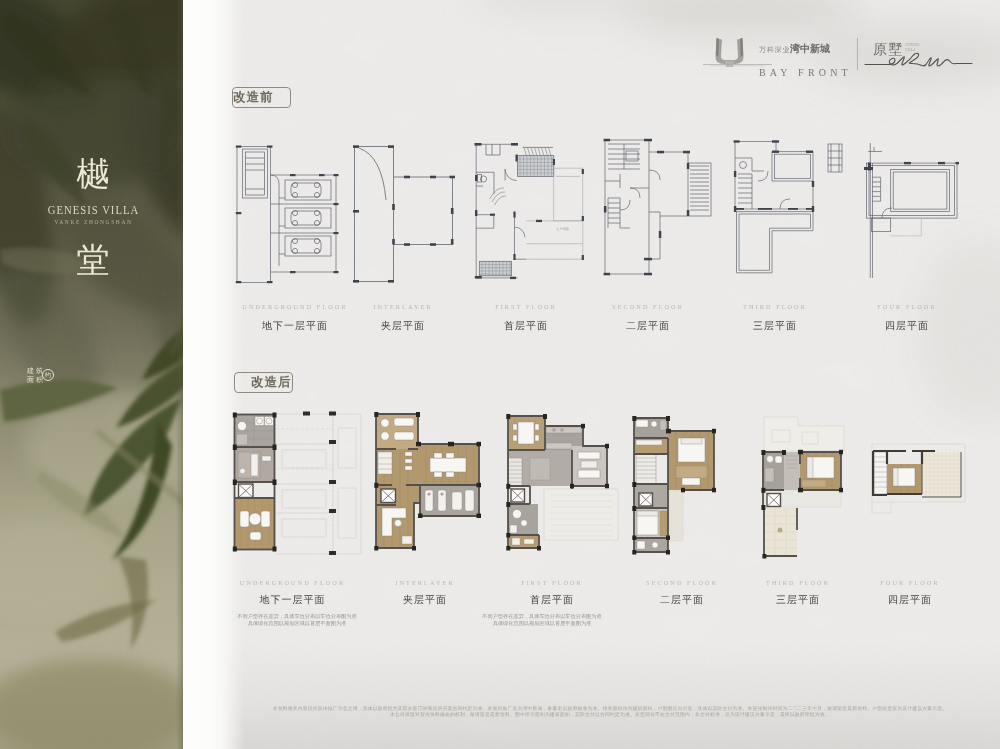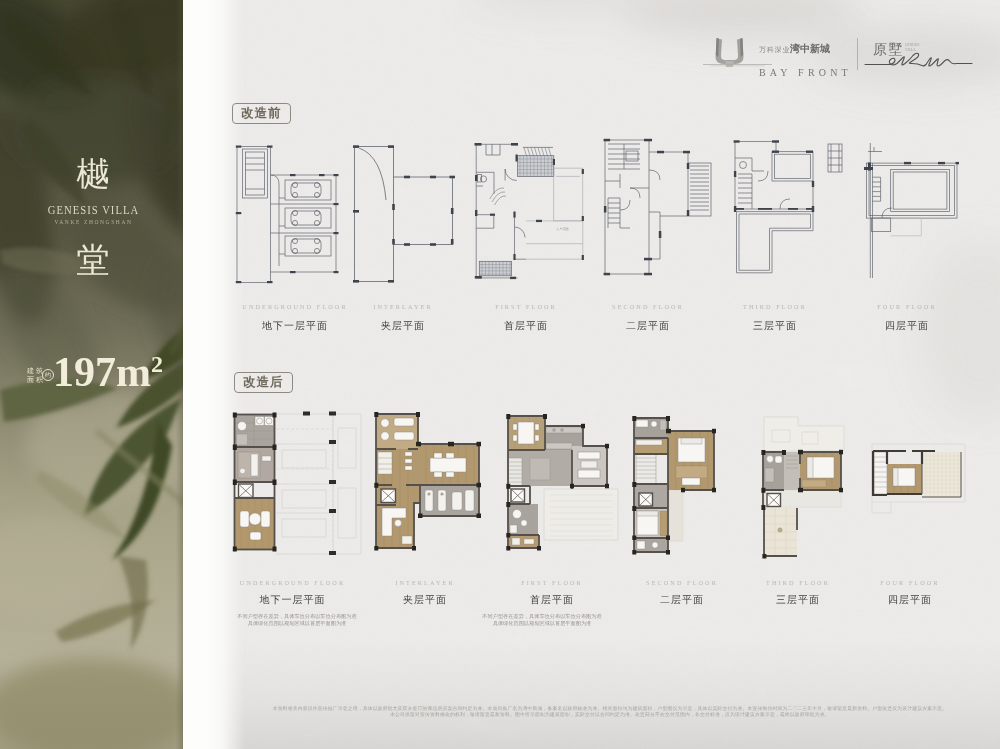--- a/index.html
+++ b/index.html
@@ -95,21 +95,20 @@
 
   <div class="abs lblc" style="left:18px;top:219px;width:151px;color:#b4b098;font-size:5.5px;letter-spacing:1.6px;">VANKE ZHONGSHAN</div>
 
   <div class="abs" style="left:53px;top:238px;width:80px;height:40px;color:#ece8d4;font-size:33px;text-align:center;">堂</div>
 
   <div class="abs" style="left:26px;top:367px;width:9px;color:#e8e4ce;font-size:7px;line-height:8.5px;text-align:center;">建<br>面</div>
   <div class="abs" style="left:35px;top:367px;width:9px;color:#e8e4ce;font-size:7px;line-height:8.5px;text-align:center;">筑<br>积</div>
 
   <div class="abs" style="left:42px;top:369px;width:10px;height:10px;border:0.7px solid #e8e4ce;border-radius:50%;color:#e8e4ce;font-size:6px;line-height:10px;text-align:center;">约</div>
 
-  <div class="abs" style="left:53px;top:348px;width:120px;color:#f1edda;font-size:42px;font-weight:bold;letter-spacing:0px;">197m<span style="font-size:24px;vertical-align:14px;">2</span></div>
 
   <svg class="abs" style="left:700px;top:34px" width="75" height="36" viewBox="0 0 75 36">
     <path d="M 16.5 4 L 21.5 5.5 L 20.5 22 Q 20.5 26.5 25.5 26.5 L 33.5 26.5 Q 38.5 26.5 38.5 22 L 37.5 5.5 L 42.5 4 L 43.5 23 Q 43.5 30 35 30 L 24 30 Q 15.5 30 15.5 23 Z" fill="#a3a39e"></path>
     <path d="M 16.5 4 L 19 4.8 L 18.3 23 L 15.8 21 Z" fill="#83837e"></path>
     <path d="M 40 4.8 L 42.5 4 L 43.2 21 L 40.7 23 Z" fill="#83837e"></path>
     <path d="M 21.5 5.5 L 20.5 22 Q 20.5 26.5 25.5 26.5 L 33.5 26.5 Q 38.5 26.5 38.5 22 L 37.5 5.5" fill="none" stroke="#8c8c87" stroke-width="0.6"></path>
     <path d="M 25 27 L 34 27 L 33 33 L 26 33 Z" fill="#b5b5b0"></path>
     <path d="M 3 30.5 L 72 30.5" stroke="#a8a8a3" stroke-width="0.7" fill="none"></path>
     <path d="M 10 31.8 L 65 31.8" stroke="#c0c0bb" stroke-width="0.5" fill="none"></path>
   </svg>
@@ -123,23 +122,23 @@
   <div class="abs" style="left:857px;top:38px;width:1px;height:32px;background:#b3b2ae;"></div>
 
   <div class="abs" style="left:873px;top:41px;width:40px;color:#6e6c66;font-size:14px;letter-spacing:1.5px;">原墅</div>
 
   <div class="abs" style="left:905px;top:43px;width:30px;color:#a2a09a;font-size:3.5px;line-height:4.5px;">GENESIS<br>VILLA</div>
 
   <svg class="abs" style="left:864px;top:50px" width="110" height="24" viewBox="0 0 110 24">
     <path d="M 1 14.5 L 24 14.5 Q 30 14.5 31 10.5 Q 31 7.5 28 8.5 Q 24 10.5 26 13.5 Q 28 16.5 33 13.5 L 39 7.5 Q 41 5.5 40 8.5 L 38 13.5 Q 37 16.5 41 13.5 Q 46 9.5 49 5.5 Q 52 2.5 54 3.5 Q 56 5.5 52 8.5 L 46 12.5 Q 44 13.5 48 13.5 Q 54 13.5 58 15.5 Q 60 16.5 62 14.5 L 66 8.5 Q 68 6.5 67 9.5 L 65 14.5 Q 64 17.5 68 14.5 L 73 9.5 Q 75 7.5 74 10.5 L 73 14.5 Q 73 17.5 77 14.5 L 81 10.5 Q 84 8.5 86 11.5 Q 88 14.5 92 13.5 L 108 13.5" stroke="#54524c" stroke-width="1.1" fill="none" stroke-linecap="round"></path>
   </svg>
 
-  <div class="abs" style="left:232px;top:86.5px;width:56.5px;height:19.5px;border:1px solid #8d8a80;border-radius:4px;color:#6f695c;font-size:12.5px;letter-spacing:1px;text-align:center;line-height:19.5px;font-weight:bold;margin-top:16px;">改造前</div>
-
-  <div class="abs" style="left:234px;top:371.5px;width:56.5px;height:19.5px;border:1px solid #8d8a80;border-radius:4px;color:#6f695c;font-size:12.5px;letter-spacing:1px;text-align:center;line-height:19.5px;font-weight:bold;">改造后</div>
+  <div class="abs" style="left:232px;top:86.5px;width:56.5px;height:19.5px;border:1px solid #8d8a80;border-radius:4px;color:#6f695c;font-size:12.5px;letter-spacing:1px;text-align:left;line-height:19.5px;font-weight:bold;">改造前</div>
+
+  <div class="abs" style="left:234px;top:371.5px;width:56.5px;height:19.5px;border:1px solid #8d8a80;border-radius:4px;color:#6f695c;font-size:12.5px;letter-spacing:1px;text-align:right;line-height:19.5px;font-weight:bold;">改造后</div>
 
   <svg class="abs" style="left:235px;top:144px" width="105" height="142" viewBox="0 0 105 142">
     <g stroke="#61666f" stroke-width="0.7" fill="none">
 
       <rect x="2" y="2.5" width="33.5" height="136"></rect>
 
       <rect x="7.5" y="5" width="25" height="49"></rect>
       <rect x="10.5" y="8" width="19" height="43"></rect>
       <line x1="10.5" y1="14" x2="29.5" y2="14"></line>
         <line x1="10.5" y1="20" x2="29.5" y2="20"></line>

